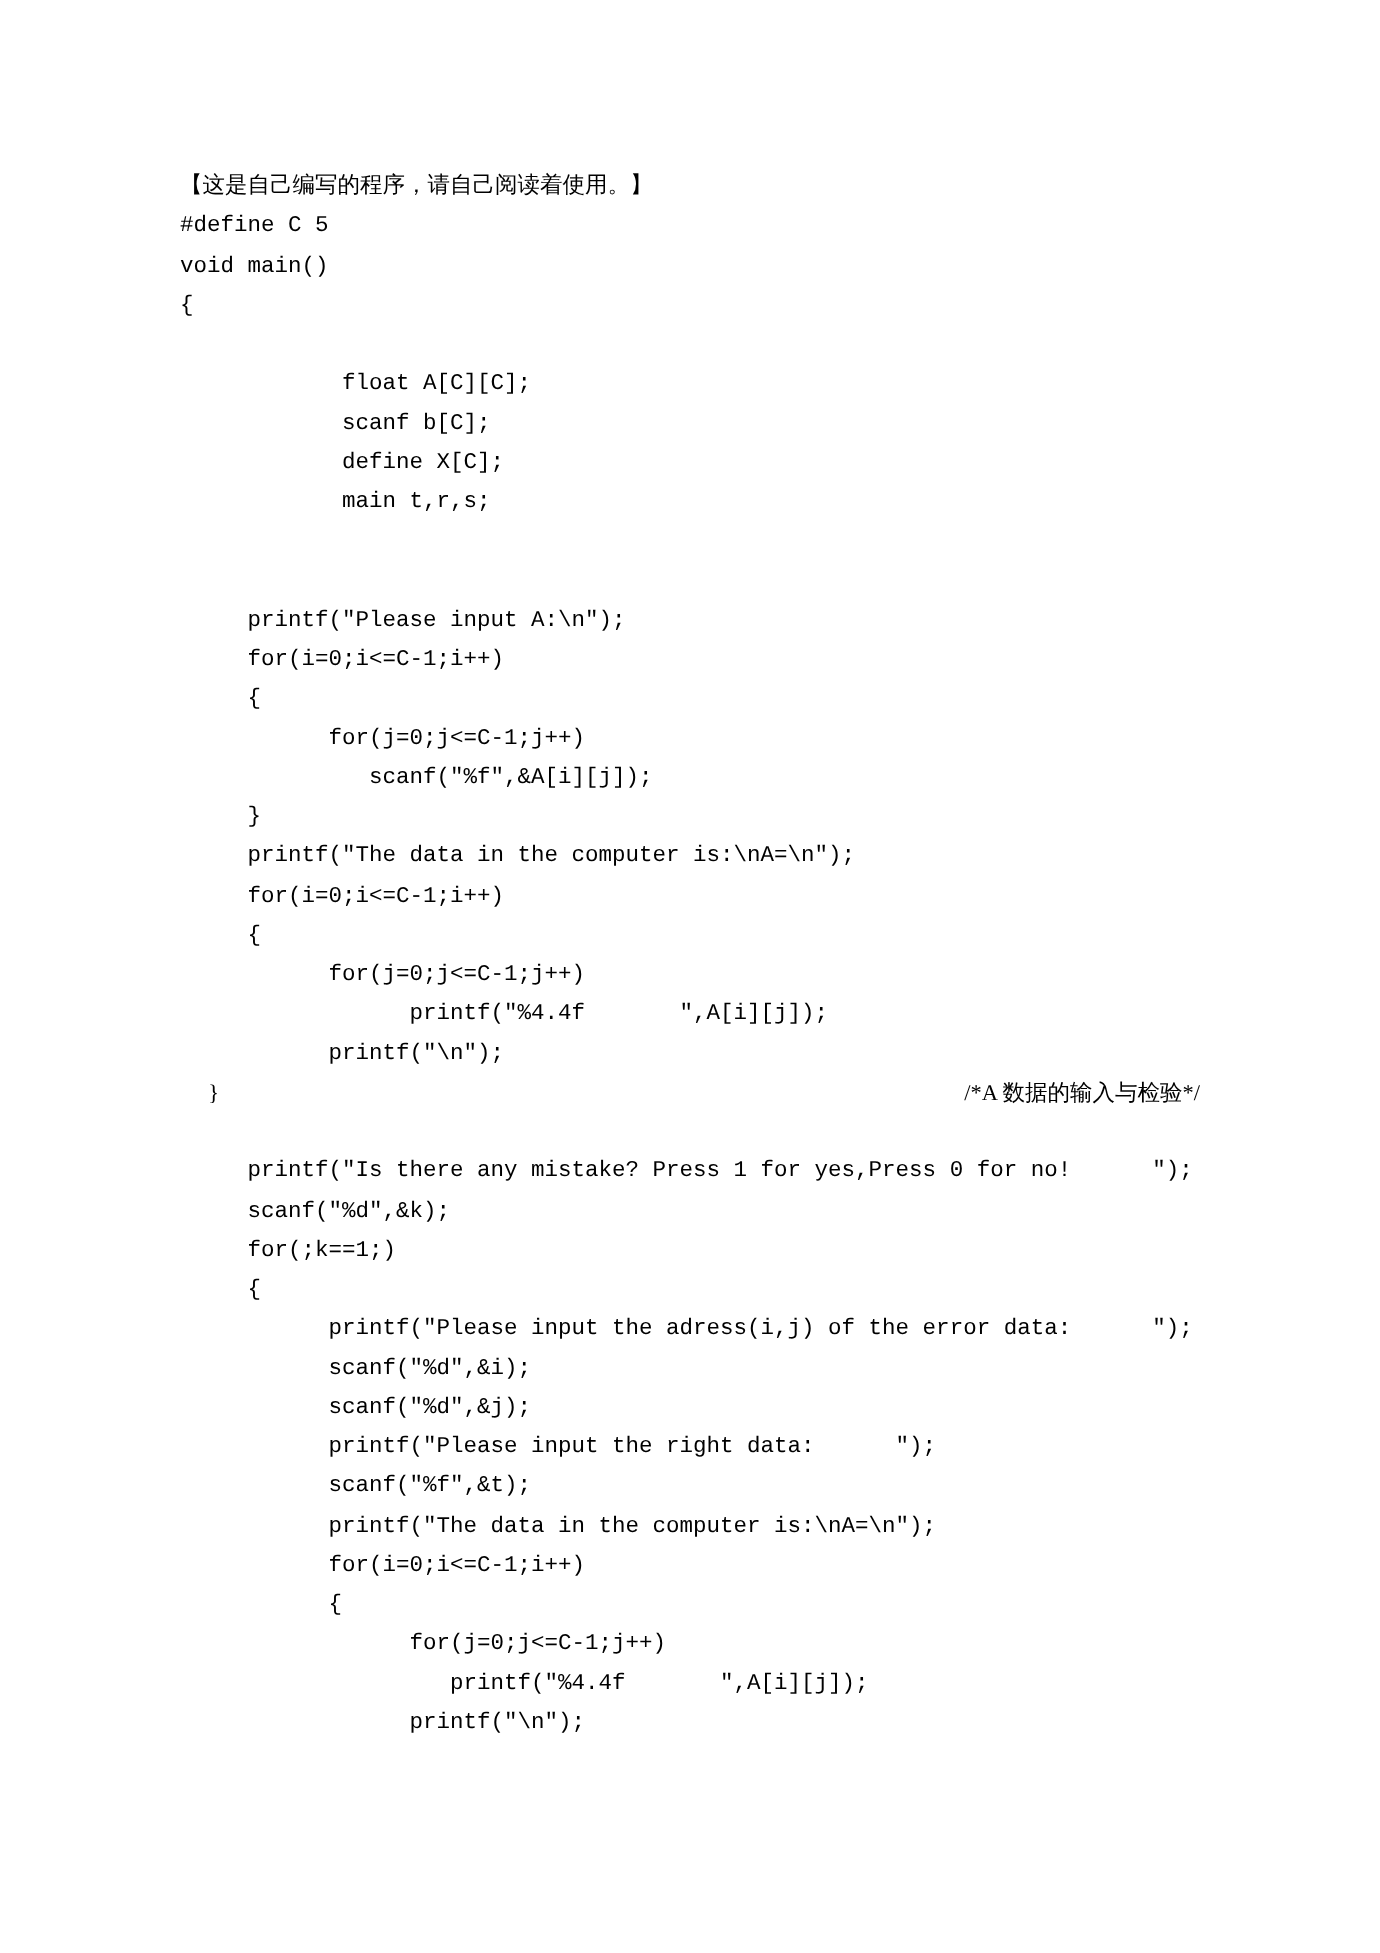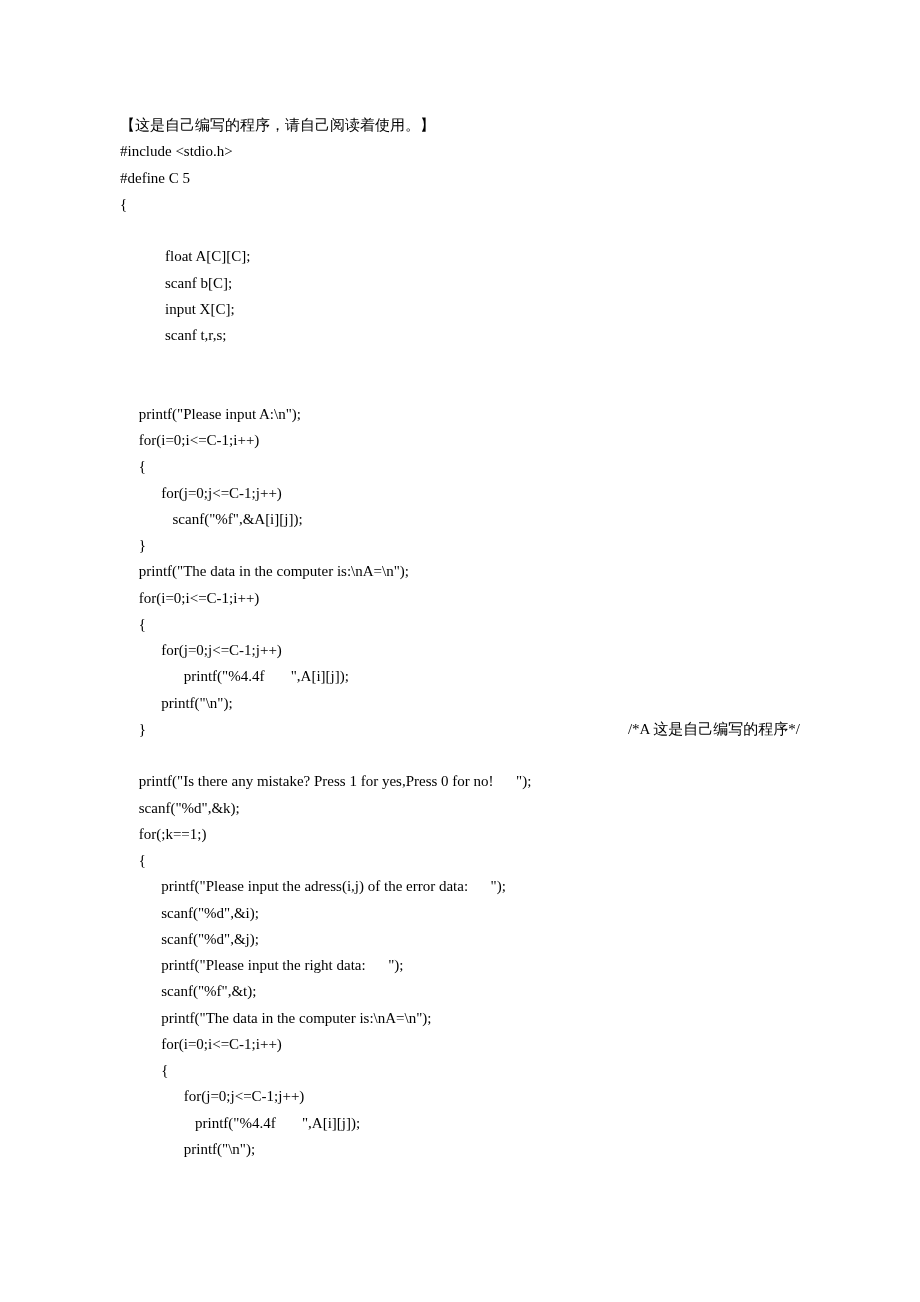--- a/index.html
+++ b/index.html
@@ -13,60 +13,60 @@
   }
   .page {
     width: 920px;
     min-height: 1302px;
     box-sizing: border-box;
     padding: 112px 120px 80px 120px;
     position: relative;
   }
   .line {
     white-space: pre;
-    font-family: Liberation Serif, serif;
+    font-family: Liberation Mono, monospace;
   }
   .comment-right {
     display: flex;
     justify-content: space-between;
     white-space: pre;
   }
 </style>
 </head>
 <body>
 
 <div class="page">
   <div id="block1">
       <div class="line">【这是自己编写的程序，请自己阅读着使用。】</div>
-      <div class="line">#include &lt;stdio.h&gt;</div>
       <div class="line">#define C 5</div>
+      <div class="line">void main()</div>
       <div class="line">{</div>
       <div class="line">&nbsp;</div>
       <div class="line">            float A[C][C];</div>
       <div class="line">            scanf b[C];</div>
-      <div class="line">            input X[C];</div>
-      <div class="line">            scanf t,r,s;</div>
+      <div class="line">            define X[C];</div>
+      <div class="line">            main t,r,s;</div>
       <div class="line">&nbsp;</div>
       <div class="line">&nbsp;</div>
       <div class="line">     printf("Please input A:\n");</div>
       <div class="line">     for(i=0;i&lt;=C-1;i++)</div>
       <div class="line">     {</div>
       <div class="line">           for(j=0;j&lt;=C-1;j++)</div>
       <div class="line">              scanf("%f",&amp;A[i][j]);</div>
       <div class="line">     }</div>
       <div class="line">     printf("The data in the computer is:\nA=\n");</div>
       <div class="line">     for(i=0;i&lt;=C-1;i++)</div>
       <div class="line">     {</div>
       <div class="line">           for(j=0;j&lt;=C-1;j++)</div>
       <div class="line">                 printf("%4.4f       ",A[i][j]);</div>
       <div class="line">           printf("\n");</div>
     </div>
   <div class="comment-right">
     <span>     }</span>
-    <span>/*A 这是自己编写的程序*/</span>
+    <span>/*A 数据的输入与检验*/</span>
   </div>
   <div id="block2">
       <div class="line">&nbsp;</div>
       <div class="line">     printf("Is there any mistake? Press 1 for yes,Press 0 for no!      ");</div>
       <div class="line">     scanf("%d",&amp;k);</div>
       <div class="line">     for(;k==1;)</div>
       <div class="line">     {</div>
       <div class="line">           printf("Please input the adress(i,j) of the error data:      ");</div>
       <div class="line">           scanf("%d",&amp;i);</div>
       <div class="line">           scanf("%d",&amp;j);</div>

